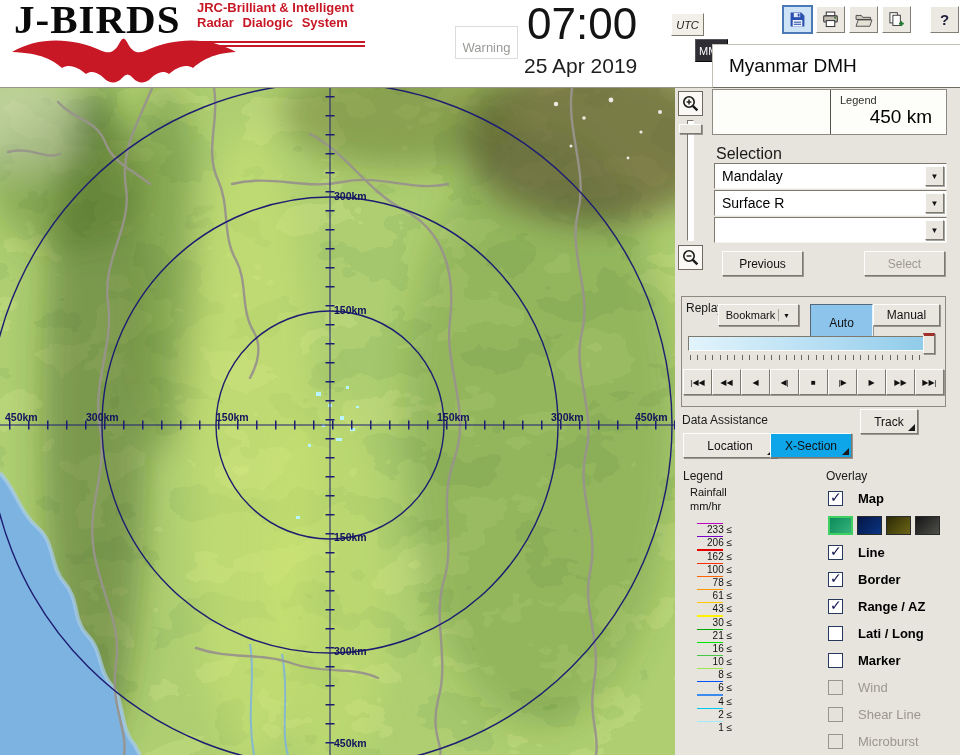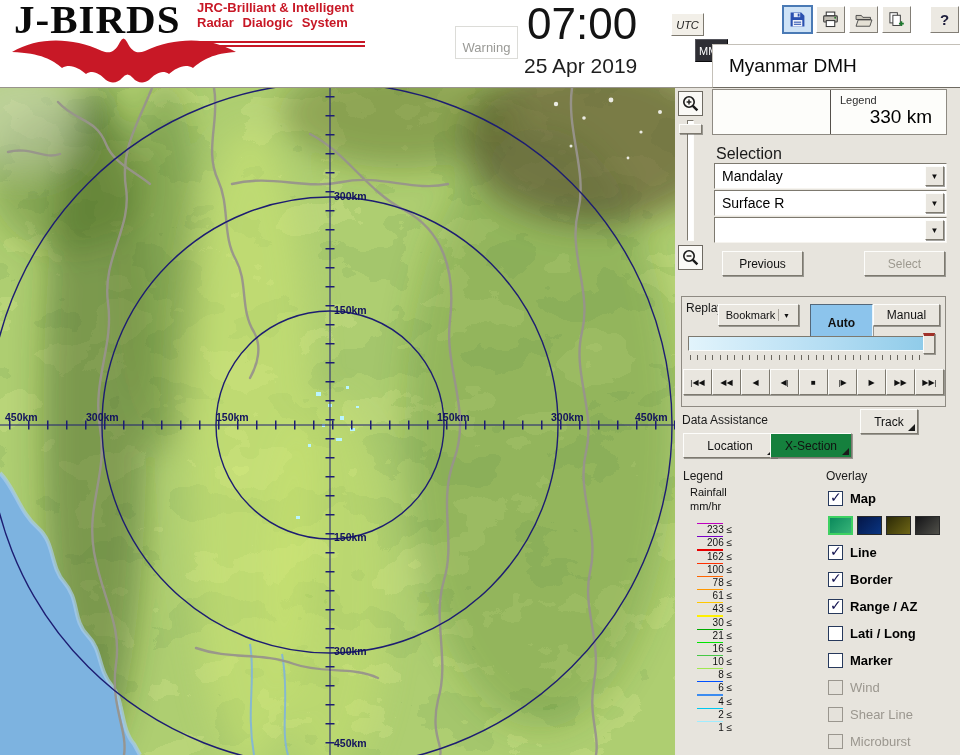--- a/index.html
+++ b/index.html
@@ -44,50 +44,50 @@
 .dd .val{left:7px;top:4px;font-size:14px;color:#000;}
 .dd .arrow{right:2px;top:2px;width:19px;height:20px;font-size:8px;}
 .dd1{top:163px}.dd2{top:190px}.dd3{top:217px}
 .prev-btn{left:722px;top:251px;width:81px;height:25px;}
 .select-btn{left:864px;top:251px;width:81px;height:25px;color:#9d998f;}
 .replay-frame{left:681px;top:296px;width:265px;height:111px;border:1px solid #8e8a82;box-sizing:border-box;}
 .replay-label{left:686px;top:301px;font-size:12px;color:#1a1a1a;}
 .bookmark{left:718px;top:304px;width:81px;height:22px;padding:4px;}
 .bookmark .bl{flex:1;font-size:11px;text-align:center;}
 .bookmark .ba{width:15px;height:100%;border-left:1px solid #a8a49c;display:flex;align-items:center;justify-content:center;font-size:7px;}
-.auto{left:810px;top:304px;width:63px;height:38px;background:#8cc4ec;border-color:#54687a #e8f4fc #e8f4fc #54687a;font-weight:bold;}
+.auto{left:810px;top:304px;width:63px;height:38px;background:#8cc4ec;border-color:#54687a #e8f4fc #e8f4fc #54687a;}
 .manual{left:873px;top:304px;width:67px;height:22px;}
 .tslider{left:688px;top:336px;width:239px;height:15px;border:1px solid;border-color:#7d796f #fdfdfb #fdfdfb #7d796f;background:linear-gradient(90deg,#e2f4fc,#b2dcf2 60%,#8fcbe9);box-sizing:border-box;}
 .tthumb{left:923px;top:333px;width:12px;height:21px;border-top:3px solid #a03028;}
 .ticks{left:690px;top:355px;width:237px;height:5px;background:repeating-linear-gradient(90deg,#6a665e 0 1px,transparent 1px 7.4px);}
 .pbrow{left:683px;top:369px;display:flex;}
 .pb{width:29px;height:26px;font-size:8px;}
 .da-label{left:682px;top:413px;font-size:12px;color:#1a1a1a;}
 .corner{position:absolute;right:2px;bottom:2px;width:0;height:0;border-left:7px solid transparent;border-bottom:7px solid #1a1a1a;}
 .loc{left:683px;top:433px;width:94px;height:25px;}
-.xsec{left:770px;top:433px;width:82px;height:25px;background:#15803d;}
+.xsec{left:770px;top:433px;width:82px;height:25px;background:#0ea5e9;}
 .trk{left:860px;top:409px;width:58px;height:25px;}
 .lg-label{left:683px;top:469px;font-size:12px;color:#1a1a1a;}
 .ov-label{left:826px;top:469px;font-size:12px;color:#1a1a1a;}
 .lg-u1{left:690px;top:486px;font-size:11px;color:#111;}
 .lg-u2{left:690px;top:500px;font-size:11px;color:#111;}
 .lg-scale{left:688px;top:523px;}
 .lg-row{display:flex;align-items:center;height:12.2px;margin-bottom:1px;flex-direction:column;}
 .lg-sw{width:26px;height:12.2px;}
 .lg-val{width:44px;text-align:right;font-size:10px;color:#111;}
 .ov-map{left:828px;top:491px;}
 .swrow{left:828px;top:516px;display:flex;gap:4px;}
 .msw{width:25px;height:19px;border:1px solid #2a2a2a;box-sizing:border-box;}
 .msw.sel{border:2px solid #3ed162;}
 .msw-green{background:linear-gradient(135deg,#0b8a5c,#37b478);}
 .msw-navy{background:linear-gradient(135deg,#041647,#0a3582);}
 .msw-olive{background:linear-gradient(135deg,#2c2a06,#6e6616);}
 .msw-dark{background:linear-gradient(135deg,#141417,#50504a);}
 .ov-list{left:828px;top:545px;}
-.ov-row{display:flex;align-items:center;gap:7px;height:15px;margin-bottom:12px;}
+.ov-row{display:flex;align-items:center;gap:15px;height:15px;margin-bottom:12px;}
 .cb{width:15px;height:15px;background:#fff;border:1px solid #27395c;box-sizing:border-box;position:relative;flex:0 0 auto;}
 .cb.checked::after{content:"✓";position:absolute;left:1px;top:-3px;font-size:14px;font-weight:bold;color:#10104e;}
 .cb-label{font-size:13px;font-weight:bold;color:#000;white-space:nowrap;}
 .ov-row.disabled .cb{background:#e5e2db;border-color:#9a968e;}
 .ov-row.disabled .cb-label{color:#9b978f;font-weight:normal;}
 </style>
 </head>
 <body>
 
 <div class="screen">
@@ -262,21 +262,21 @@
     <svg width="19" height="19" viewBox="0 0 19 19">
         <circle cx="8" cy="8" r="5.2" fill="none" stroke="#1a1a1a" stroke-width="1.6"></circle>
         <line x1="11.8" y1="11.8" x2="16.4" y2="16.4" stroke="#1a1a1a" stroke-width="2.4"></line>
         <line x1="5.6" y1="8" x2="10.4" y2="8" stroke="#1a1a1a" stroke-width="1.4"></line>
       </svg>
   </div>
 
   <div class="abs range-box">
     <div class="abs range-div"></div>
     <div class="abs range-label">Legend</div>
-    <div class="abs range-value">330 km</div>
+    <div class="abs range-value">450 km</div>
   </div>
 
   <div class="abs sel-label">Selection</div>
 
   <div class="abs dd dd1">
     <div class="abs val">Mandalay</div>
     <div class="abs b3 arrow">▼</div>
   </div>
   <div class="abs dd dd2">
     <div class="abs val">Surface R</div>

